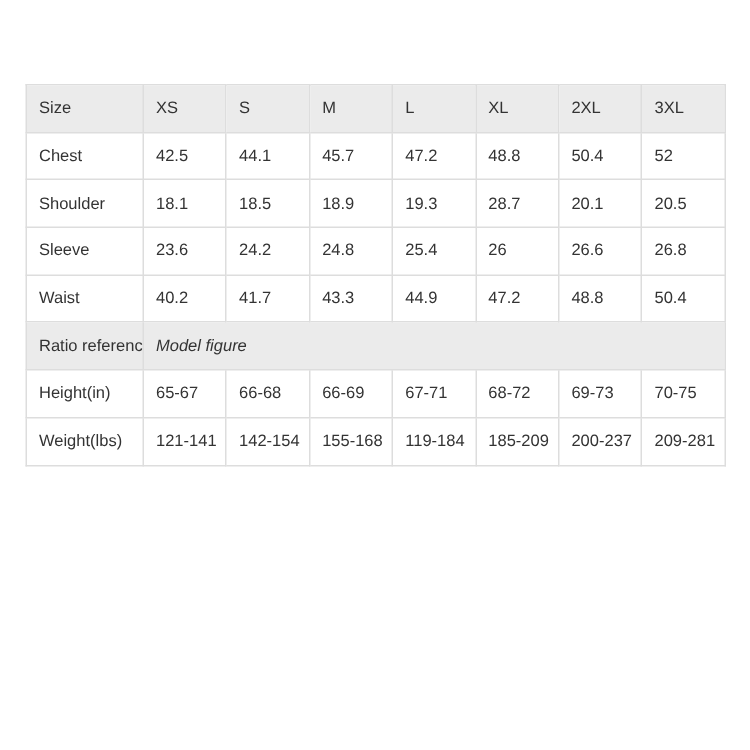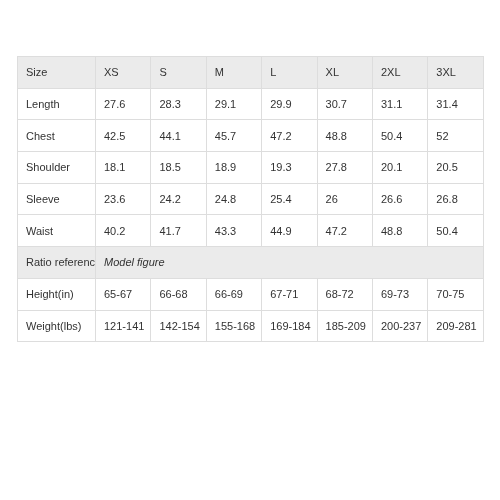--- a/index.html
+++ b/index.html
@@ -80,46 +80,36 @@
           <td class="label-cell">Size</td>
           <td class="val-cell">XS</td>
           <td class="val-cell">S</td>
           <td class="val-cell">M</td>
           <td class="val-cell">L</td>
           <td class="val-cell">XL</td>
           <td class="val-cell">2XL</td>
           <td class="val-cell">3XL</td>
         </tr>
         <tr class="data-row">
-          <td class="label-cell">Length</td>
-          <td class="val-cell">27.6</td>
-          <td class="val-cell">28.3</td>
-          <td class="val-cell">29.1</td>
-          <td class="val-cell">29.9</td>
-          <td class="val-cell">30.7</td>
-          <td class="val-cell">31.1</td>
-          <td class="val-cell">31.4</td>
-        </tr>
-        <tr class="data-row">
           <td class="label-cell">Chest</td>
           <td class="val-cell">42.5</td>
           <td class="val-cell">44.1</td>
           <td class="val-cell">45.7</td>
           <td class="val-cell">47.2</td>
           <td class="val-cell">48.8</td>
           <td class="val-cell">50.4</td>
           <td class="val-cell">52</td>
         </tr>
         <tr class="data-row">
           <td class="label-cell">Shoulder</td>
           <td class="val-cell">18.1</td>
           <td class="val-cell">18.5</td>
           <td class="val-cell">18.9</td>
           <td class="val-cell">19.3</td>
-          <td class="val-cell">27.8</td>
+          <td class="val-cell">28.7</td>
           <td class="val-cell">20.1</td>
           <td class="val-cell">20.5</td>
         </tr>
         <tr class="data-row">
           <td class="label-cell">Sleeve</td>
           <td class="val-cell">23.6</td>
           <td class="val-cell">24.2</td>
           <td class="val-cell">24.8</td>
           <td class="val-cell">25.4</td>
           <td class="val-cell">26</td>
@@ -148,20 +138,20 @@
           <td class="val-cell">67-71</td>
           <td class="val-cell">68-72</td>
           <td class="val-cell">69-73</td>
           <td class="val-cell">70-75</td>
         </tr>
         <tr class="data-row">
           <td class="label-cell">Weight(lbs)</td>
           <td class="val-cell">121-141</td>
           <td class="val-cell">142-154</td>
           <td class="val-cell">155-168</td>
-          <td class="val-cell">169-184</td>
+          <td class="val-cell">119-184</td>
           <td class="val-cell">185-209</td>
           <td class="val-cell">200-237</td>
           <td class="val-cell">209-281</td>
         </tr>
       </tbody>
   </table>
 </div>
 
 </body></html>

